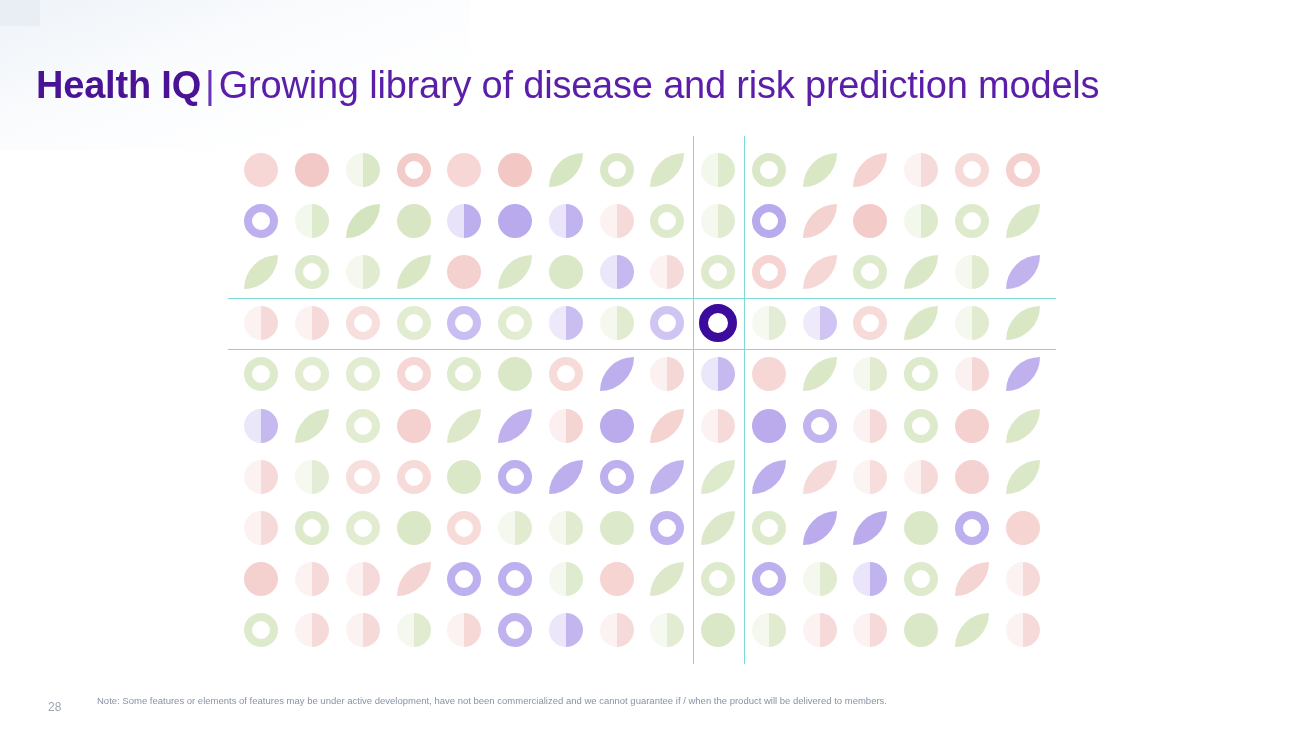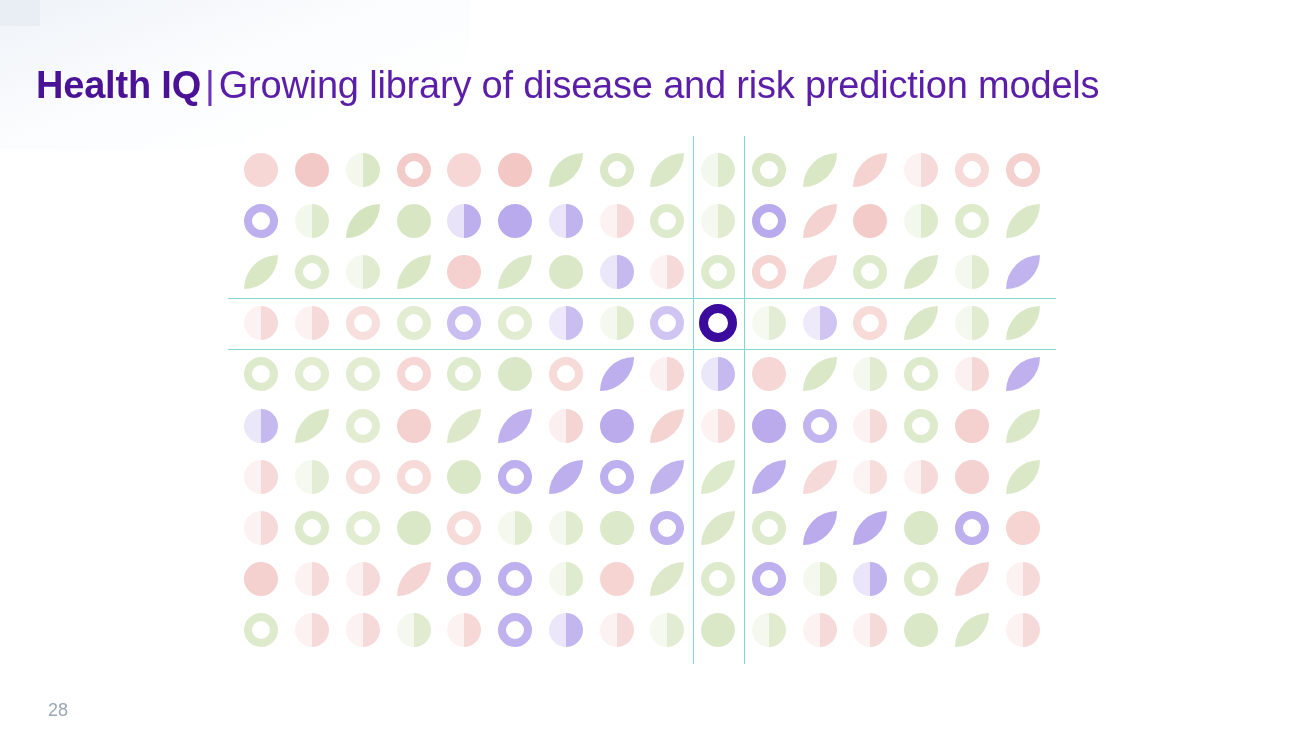--- a/index.html
+++ b/index.html
@@ -130,21 +130,21 @@
     border-radius: 50%;
     box-sizing: border-box;
     border: 9px solid #3b0b9e;
   }
 
   
   .page-num {
     position: absolute;
     left: 48px;
     top: 700px;
-    font-size: 18px;
+    font-size: 12px;
     color: #9aa7b4;
   }
   .note {
     position: absolute;
     left: 97px;
     top: 694px;
     font-size: 9.5px;
     line-height: 13px;
     color: #8794a3;
     white-space: nowrap;
@@ -1137,15 +1137,16 @@
           </div>
         </div>
       </div>
   <div class="cross cross-h" style="background: rgb(127, 217, 214); top: 153.6px;"></div>
       <div class="cross cross-h" style="background: rgb(127, 217, 214); top: 204.8px;"></div>
       <div class="cross cross-v" style="background: rgb(127, 217, 214); left: 456.75px;"></div>
       <div class="cross cross-v" style="background: rgb(127, 217, 214); left: 507.5px;"></div>
     </div>
 
   <div class="page-num">28</div>
+  <div class="note">Note: Some features or elements of features may be under active development, have not been commercialized and we cannot guarantee if / when the product will be delivered to members.</div>
 
 
 </div>
 
 </body></html>

